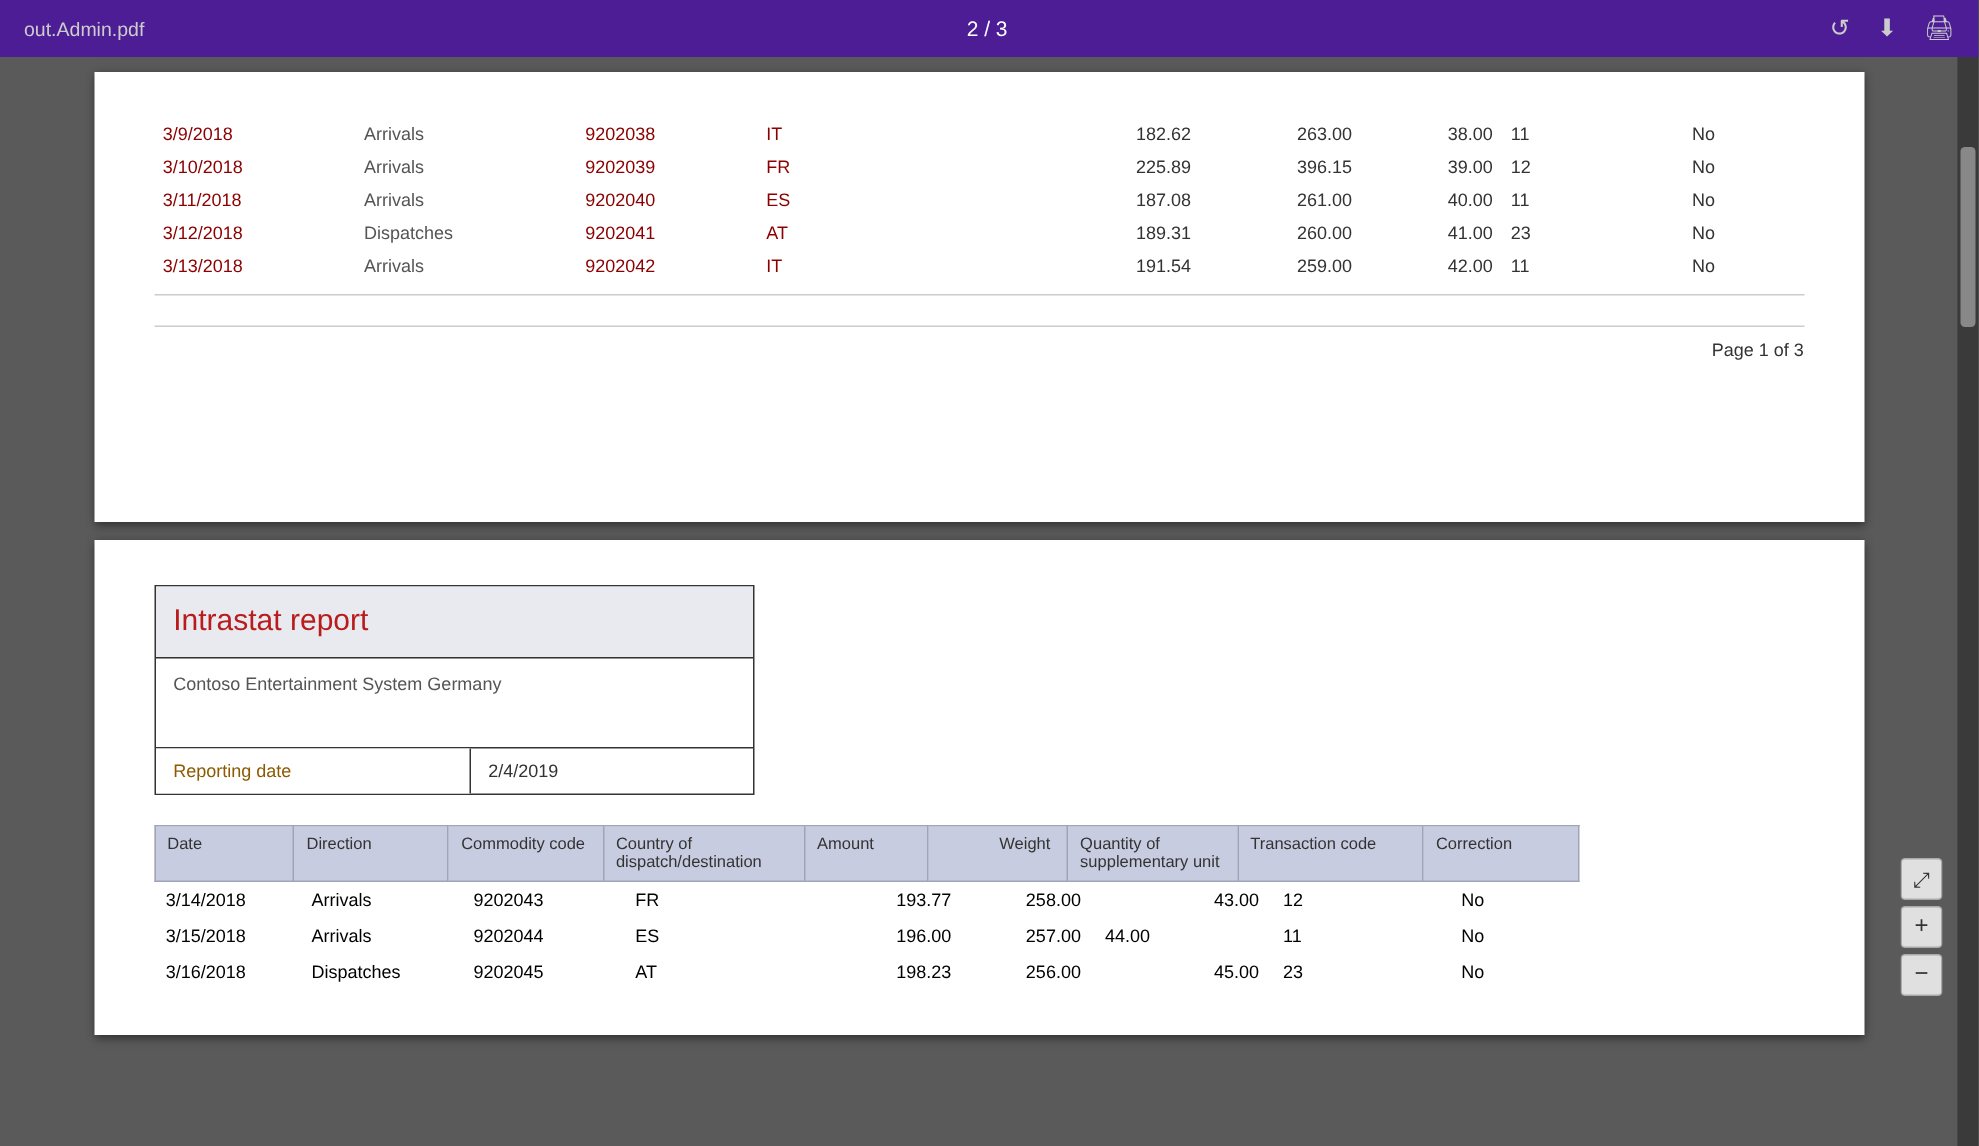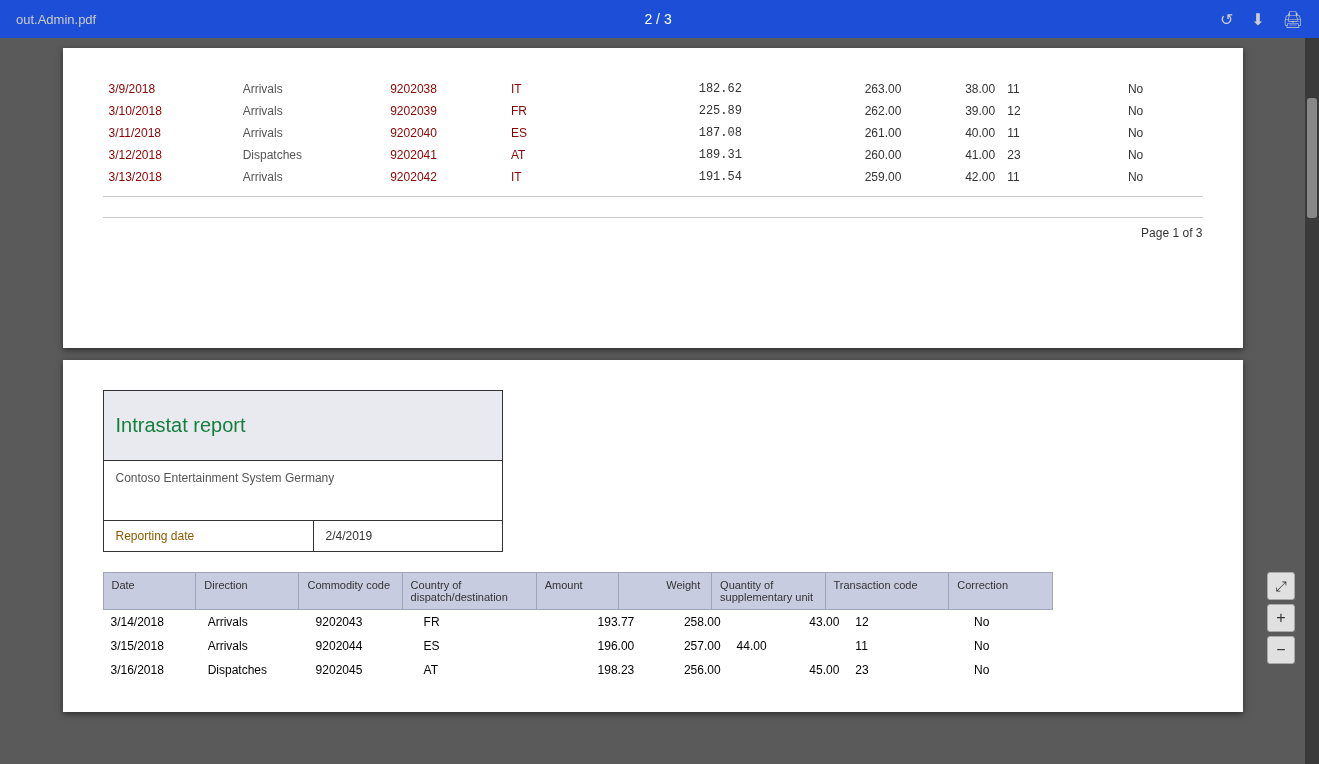--- a/index.html
+++ b/index.html
@@ -8,21 +8,21 @@
       font-family: Arial, sans-serif;
       font-size: 12px;
       height: 764px;
       overflow: hidden;
       display: flex;
       flex-direction: column;
     }
 
     
     .toolbar {
-      background: #1d4ed8;
+      background: #4c1d95;
       color: #fff;
       display: flex;
       align-items: center;
       justify-content: space-between;
       padding: 6px 16px;
       height: 38px;
       flex-shrink: 0;
     }
     .toolbar-left { font-size: 13px; color: #ccc; }
     .toolbar-center { font-size: 14px; color: #fff; }
@@ -83,21 +83,21 @@
       font-size: 12px;
     }
     .data-table td {
       padding: 4px 6px;
       border: none;
     }
     .data-table .col-date { color: #8b0000; }
     .data-table .col-direction { color: #555; }
     .data-table .col-ref { color: #8b0000; }
     .data-table .col-country { color: #8b0000; }
-    .data-table .col-amount { text-align: left; color: #333; font-family: Liberation Mono, monospace; }
+    .data-table .col-amount { text-align: right; color: #333; }
     .data-table .col-weight { text-align: right; color: #333; }
     .data-table .col-qty { text-align: right; color: #333; }
     .data-table .col-txn { color: #333; }
     .data-table .col-corr { color: #333; }
 
     .page-footer {
       text-align: right;
       margin-top: 20px;
       font-size: 12px;
       color: #333;
@@ -111,23 +111,23 @@
     }
 
     
     .report-header-box {
       border: 1.5px solid #333;
       width: 400px;
       margin-bottom: 20px;
     }
     .report-title-cell {
       background: #e8eaf0;
-      padding: 23px 12px;
+      padding: 12px 12px;
       font-size: 20px;
-      color: #15803d;
+      color: #b91c1c;
       border-bottom: 1.5px solid #333;
     }
     .report-company-cell {
       padding: 10px 12px;
       font-size: 12px;
       color: #555;
       min-height: 60px;
       border-bottom: 1.5px solid #333;
     }
     .report-date-row {
@@ -241,21 +241,21 @@
       <td style="width:60px"></td>
       <td class="col-corr" style="width:60px">No</td>
     </tr>
             <tr>
       <td class="col-date" style="width:100px">3/10/2018</td>
       <td class="col-direction" style="width:110px">Arrivals</td>
       <td class="col-ref" style="width:90px">9202039</td>
       <td class="col-country" style="width:60px">FR</td>
       <td style="width:80px"></td>
       <td class="col-amount" style="width:80px">225.89</td>
-      <td class="col-weight" style="width:80px">262.00</td>
+      <td class="col-weight" style="width:80px">396.15</td>
       <td class="col-qty" style="width:70px">39.00</td>
       <td class="col-txn" style="width:30px">12</td>
       <td style="width:60px"></td>
       <td class="col-corr" style="width:60px">No</td>
     </tr>
             <tr>
       <td class="col-date" style="width:100px">3/11/2018</td>
       <td class="col-direction" style="width:110px">Arrivals</td>
       <td class="col-ref" style="width:90px">9202040</td>
       <td class="col-country" style="width:60px">ES</td>

